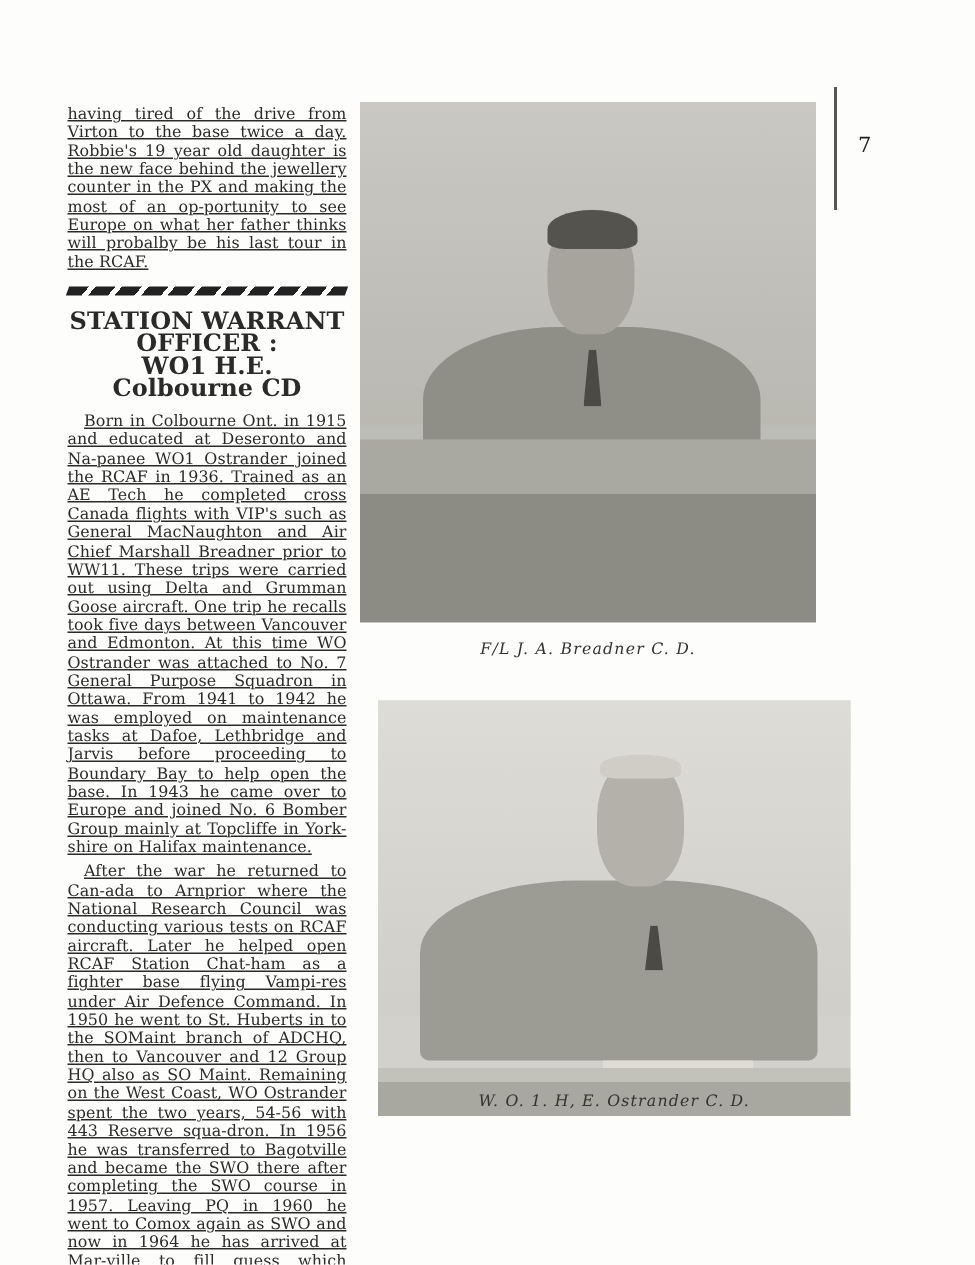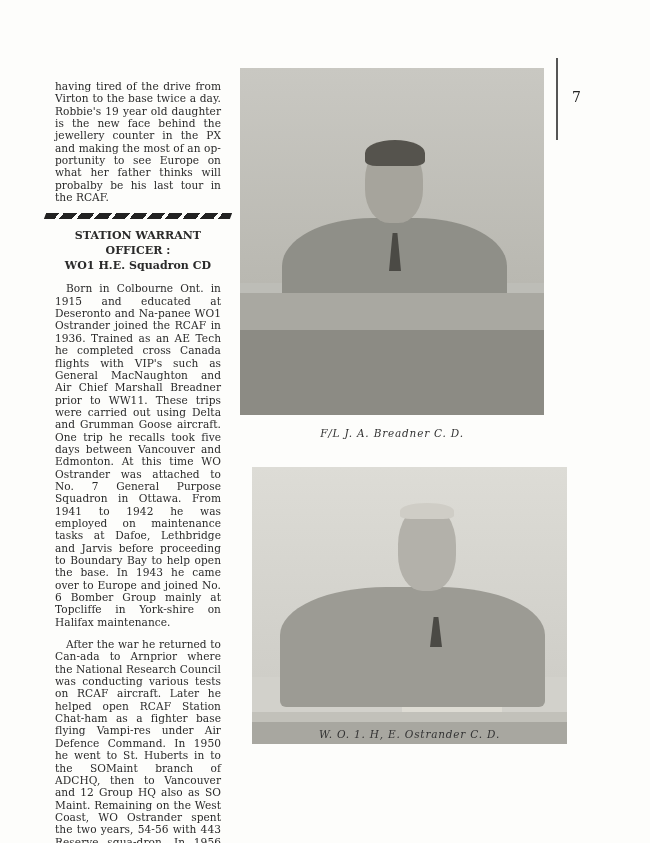--- a/index.html
+++ b/index.html
@@ -4,29 +4,29 @@
 <style>
   html, body { margin:0; padding:0; }
   body {
     width:650px; height:843px; background:#fdfdfb; position:relative; overflow:hidden;
     font-family: "DejaVu Serif", "Liberation Serif", serif; color:#2a2a2a;
   }
   .col {
     position:absolute; left:45px; top:70px; width:186px;
     font-size:10.6px; line-height:12.35px; text-align:justify; letter-spacing:0.05px;
   }
-  .col p { margin:10px; }
+  .col p { margin:0;text-decoration:underline; }
   .col p.indent { text-indent:11px; margin-top:4px; }
   .divider {
     height:6px; margin:10px 0 9px 0;
     background: repeating-linear-gradient(115deg, #222 0 12px, transparent 12px 16px);
     transform: skewX(-20deg);
   }
   .head {
-    text-align:center; font-weight:bold; font-size:11px; line-height:15px; margin-bottom:9px;
+    text-align:center; font-weight:bold; font-size:16px; line-height:15px; margin-bottom:9px;
   }
   .photo {
     position:absolute; background:#bdbdb7; overflow:hidden;
   }
   .photo .wall { position:absolute; left:0; top:0; right:0; background:linear-gradient(#c9c8c2,#b9b8b1); }
   .photo .desk { position:absolute; left:0; right:0; bottom:0; }
   .photo .body { position:absolute; background:#8f8f88; border-radius:40% 40% 6px 6px; }
   .photo .head-shape { position:absolute; background:#a6a49c; border-radius:46% 46% 42% 42%; }
   .photo .hair { position:absolute; background:#55534d; border-radius:50% 50% 20% 20%; }
   .photo .tie { position:absolute; background:#4b4a45; clip-path:polygon(30% 0,70% 0,100% 100%,50% 100%,0 100%); }
@@ -38,21 +38,21 @@
   .pagenum { position:absolute; left:572px; top:89px; font-size:14px; color:#222; }
 </style>
 </head>
 <body>
 
 <div class="col">
   <p>having tired of the drive from Virton to the base twice a day. Robbie's 19 year old daughter is the new face behind the jewellery counter in the PX and making the most of an op-portunity to see Europe on what her father thinks will probalby be his last tour in the RCAF.</p>
   <div class="divider"></div>
   <div class="head">
     <div>STATION WARRANT OFFICER :</div>
-    <div>WO1 H.E. Squadron CD</div>
+    <div>WO1 H.E. Colbourne CD</div>
   </div>
   <p class="indent" style="margin-top:0">Born in Colbourne Ont. in 1915 and educated at Deseronto and Na-panee WO1 Ostrander joined the RCAF in 1936. Trained as an AE Tech he completed cross Canada flights with VIP's such as General MacNaughton and Air Chief Marshall Breadner prior to WW11. These trips were carried out using Delta and Grumman Goose aircraft. One trip he recalls took five days between Vancouver and Edmonton. At this time WO Ostrander was attached to No. 7 General Purpose Squadron in Ottawa. From 1941 to 1942 he was employed on maintenance tasks at Dafoe, Lethbridge and Jarvis before proceeding to Boundary Bay to help open the base. In 1943 he came over to Europe and joined No. 6 Bomber Group mainly at Topcliffe in York-shire on Halifax maintenance.</p>
   <p class="indent">After the war he returned to Can-ada to Arnprior where the National Research Council was conducting various tests on RCAF aircraft. Later he helped open RCAF Station Chat-ham as a fighter base flying Vampi-res under Air Defence Command. In 1950 he went to St. Huberts in to the SOMaint branch of ADCHQ, then to Vancouver and 12 Group HQ also as SO Maint. Remaining on the West Coast, WO Ostrander spent the two years, 54-56 with 443 Reserve squa-dron. In 1956 he was transferred to Bagotville and became the SWO there after completing the SWO course in 1957. Leaving PQ in 1960 he went to Comox again as SWO and now in 1964 he has arrived at Mar-ville to fill guess which position ? Yes, SWO.</p>
 
 </div>
 
 <div class="photo" style="left:240px; top:68px; width:304px; height:347px;">
   <div class="wall" style="height:215px;"></div>
   <div class="body" style="left:42px; top:150px; width:225px; height:120px;"></div>
   <div class="head-shape" style="left:125px; top:75px; width:58px; height:80px;"></div>

